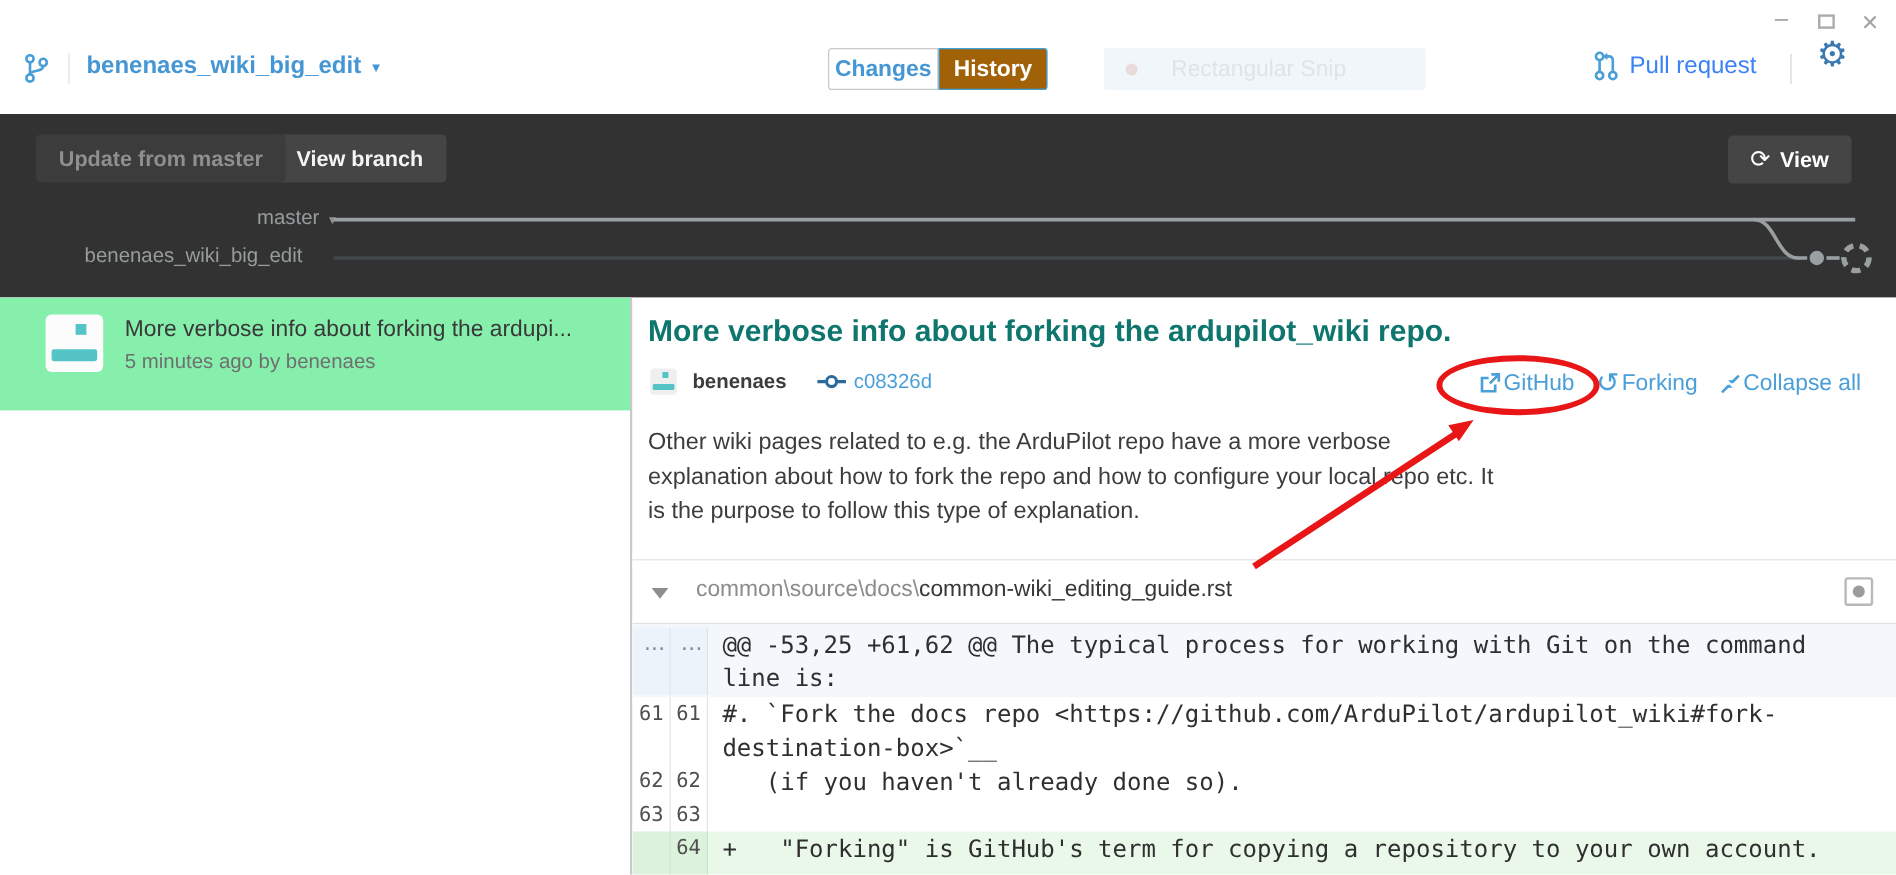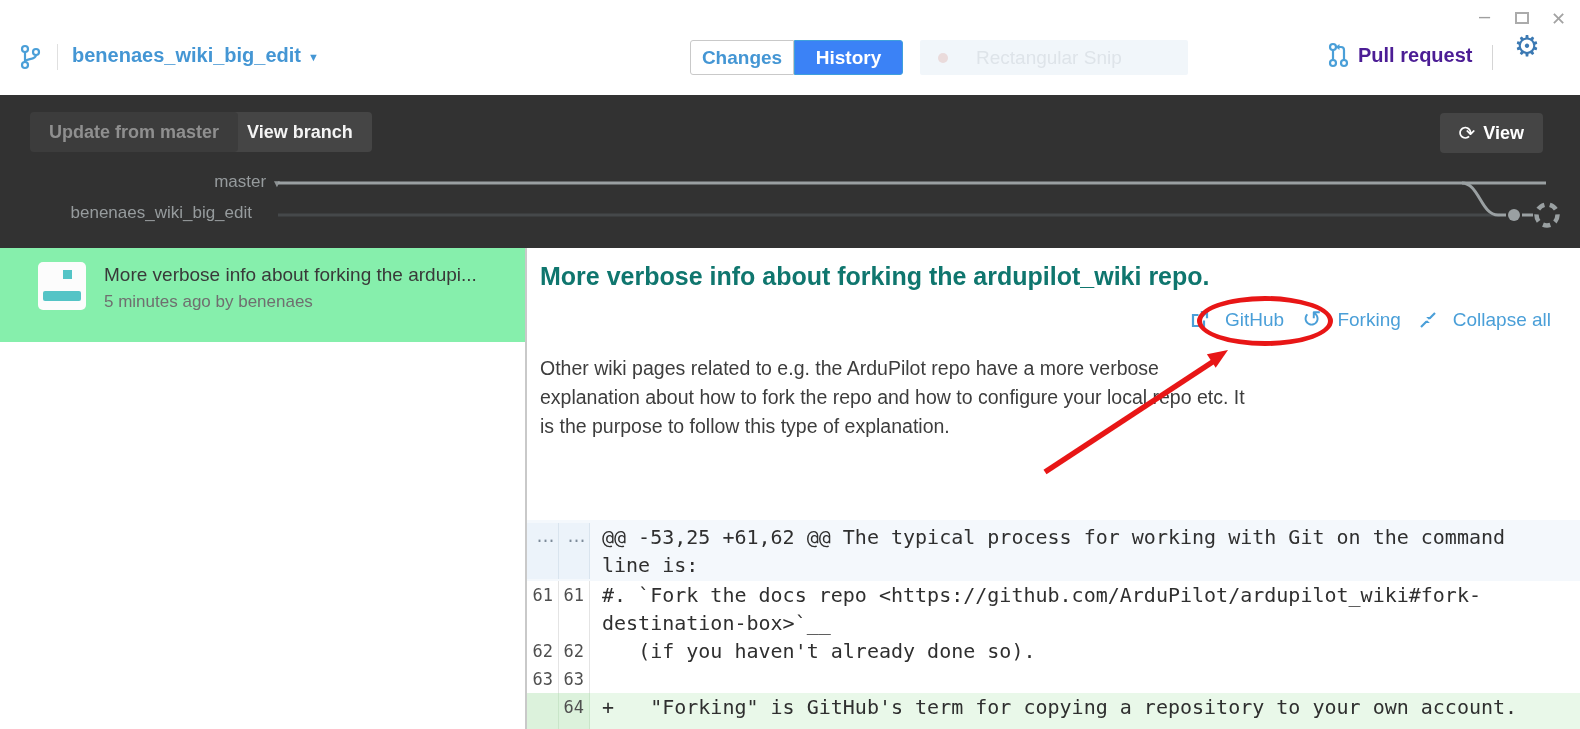--- a/index.html
+++ b/index.html
@@ -10,30 +10,30 @@
   
   .titlebar { position:absolute; left:0; top:0; width:1580px; height:95px; background:#ffffff; }
   .branch-icon { position:absolute; left:18px; top:42px; }
   .tb-divider { position:absolute; left:57px; top:44px; width:1px; height:26px; background:#e0e0e0; }
   .repo-switcher { position:absolute; left:72px; top:44px; display:flex; align-items:center; gap:7px;
                    color:#4496d4; font-size:20px; font-weight:700; cursor:pointer; }
   .repo-caret { font-size:11px; color:#4496d4; padding-top:2px; }
 
   .tabs { position:absolute; left:690px; top:40px; display:flex; height:35px; }
   .tab { display:flex; align-items:center; justify-content:center; font-size:19px; font-weight:600; cursor:pointer; }
-  .tab-changes { width:104px; background:#fff; border:1px solid #c9c9c9; border-radius:3px 0 0 3px; color:#4496d4; }
-  .tab-history { width:109px; background:#3b82f6; border:1px solid #3fa0dc; border-radius:0 3px 3px 0; color:#fff; }
+  .tab-changes { width:92px; background:#fff; border:1px solid #c9c9c9; border-radius:3px 0 0 3px; color:#4496d4; }
+  .tab-history { width:91px; background:#a16207; border:1px solid #3fa0dc; border-radius:0 3px 3px 0; color:#fff; }
 
   .ghost { position:absolute; left:920px; top:40px; width:268px; height:35px; background:#edf3f9;
            border-radius:2px; display:flex; align-items:center; opacity:0.75; }
   .ghost-dot { width:10px; height:10px; border-radius:50%; background:#e3cfd0; margin-left:18px; }
   .ghost-label { color:#d3dbe2; font-size:19px; margin-left:28px; }
 
   .pr { position:absolute; left:1328px; top:42px; display:flex; align-items:center; gap:9px;
-        color:#4c1d95; font-size:20px; cursor:pointer;font-weight:bold; }
+        color:#3b82f6; font-size:20px; cursor:pointer; }
   .tb-divider2 { position:absolute; left:1492px; top:45px; width:1px; height:25px; background:#d5d5d5; }
   .gear { position:absolute; left:1514px; top:32px; font-size:29px; color:#3b79b3; cursor:pointer; line-height:1; }
 
   .win-controls { position:absolute; right:14px; top:6px; display:flex; gap:22px; align-items:flex-start; }
   .wc-min { width:14px; height:22px; position:relative; cursor:pointer; color:#9f9f9f; font-size:20px; line-height:20px; }
   .wc-max { width:14px; height:12px; border:2px solid #ababab; margin-top:6px; cursor:pointer; }
   .wc-close { color:#a3a3a3; font-size:18px; line-height:20px; cursor:pointer; margin-top:3px; }
 
   
   .dark { position:absolute; left:0; top:95px; width:1580px; height:153px; background:#323232; }
@@ -65,21 +65,21 @@
   .c-title { position:absolute; left:13px; top:14px; font-size:25px; color:#0f766e; white-space:nowrap; }
   .author-row { position:absolute; left:15px; top:59px; display:flex; align-items:center; }
   .avatar22 { position:relative; width:22px; height:22px; background:#efefef; border-radius:3px; }
   .avatar22 .sq { position:absolute; left:10px; top:3px; width:5px; height:5px; background:#54c4c6; }
   .avatar22 .bar{ position:absolute; left:2px; top:13px; width:18px; height:5px; background:#54c4c6; border-radius:1px; }
   .author-name { margin-left:13px; font-size:17px; font-weight:600; color:#3c3c3c; }
   .commit-ic { margin-left:26px; }
   .sha { margin-left:6px; font-size:17px; color:#4a9fd8; cursor:pointer; }
 
   .actions { position:absolute; right:29px; top:60px; display:flex; align-items:center; gap:18px; }
-  .action { display:flex; align-items:center; gap:16px; color:#4a9fd8; font-size:19px; cursor:pointer; }
+  .action { display:flex; align-items:center; gap:2px; color:#4a9fd8; font-size:19px; cursor:pointer; }
   .revert-glyph { font-size:23px; line-height:1; }
 
   .description { position:absolute; left:13px; top:106px; width:705px; font-size:19.5px; line-height:29px; color:#3d3d3d; }
 
   .file-header { position:absolute; left:0; top:218px; right:0; height:54px;
                  border-top:1px solid #e3e3e3; border-bottom:1px solid #e3e3e3; }
   .fh-caret { position:absolute; left:16px; top:23px; width:0; height:0; cursor:pointer;
               border-left:7px solid transparent; border-right:7px solid transparent; border-top:9px solid #8e8e8e; }
   .fh-path { position:absolute; left:53px; top:14px; font-size:19px; white-space:nowrap; }
   .fh-dir { color:#8c8c8c; }
@@ -194,20 +194,32 @@
           <span class="bar"></span>
         </div>
       <div class="ci-title">More verbose info about forking the ardupi...</div>
       <div class="ci-meta">5 minutes ago by benenaes</div>
     </div>
   </aside>
 
   <main class="main">
     <h1 class="c-title">More verbose info about forking the ardupilot_wiki repo.</h1>
 
+    <div class="author-row">
+      <div class="avatar22">
+          <span class="sq"></span>
+          <span class="bar"></span>
+        </div>
+      <span class="author-name">benenaes</span>
+      <svg class="commit-ic" width="24" height="16" viewBox="0 0 24 16">
+        <circle cx="12" cy="8" r="4.2" fill="none" stroke="#2c6a9c" stroke-width="2.6"></circle>
+        <path d="M0 8 H7 M17 8 H24" stroke="#2c6a9c" stroke-width="2.6"></path>
+      </svg>
+      <span class="sha">c08326d</span>
+    </div>
 
     <div class="actions">
       <div class="action">
         <svg width="19" height="19" viewBox="0 0 19 19">
           <path d="M14 10.5 V16 H3 V5 H8.5" fill="none" stroke="#4a9fd8" stroke-width="2.2"></path>
           <path d="M9.5 9.5 L16 3" stroke="#4a9fd8" stroke-width="2.2"></path>
           <path d="M10.8 2 H17 V8.2" fill="none" stroke="#4a9fd8" stroke-width="2.2"></path>
         </svg>
         <span>GitHub</span>
       </div>
@@ -221,20 +233,27 @@
           <path d="M9.5 4.5 L9.5 8.5 L13.5 8.5 Z" fill="#4a9fd8" transform="rotate(-45 10 8)"></path>
           <path d="M2 16 L7.5 10.5" stroke="#4a9fd8" stroke-width="2.2"></path>
           <path d="M4.5 9.5 L8.5 9.5 L8.5 13.5 Z" fill="#4a9fd8" transform="rotate(-45 8 10)"></path>
         </svg>
         <span>Collapse all</span>
       </div>
     </div>
 
     <p class="description">Other wiki pages related to e.g. the ArduPilot repo have a more verbose explanation about how to fork the repo and how to configure your local repo etc. It is the purpose to follow this type of explanation.</p>
 
+    <div class="file-header">
+      <div class="fh-caret"></div>
+      <div class="fh-path">
+        <span class="fh-dir">common\source\docs\</span><span class="fh-name">common-wiki_editing_guide.rst</span>
+      </div>
+      <div class="mod-icon"></div>
+    </div>
 
     <div class="diff">
       <div class="drow row-hunk">
         <span class="g1">...</span>
         <span class="g2">...</span>
         <div class="code">@@ -53,25 +61,62 @@ The typical process for working with Git on the command line is:</div>
       </div>
       <div class="drow">
         <span class="g1">61</span>
         <span class="g2">61</span>

